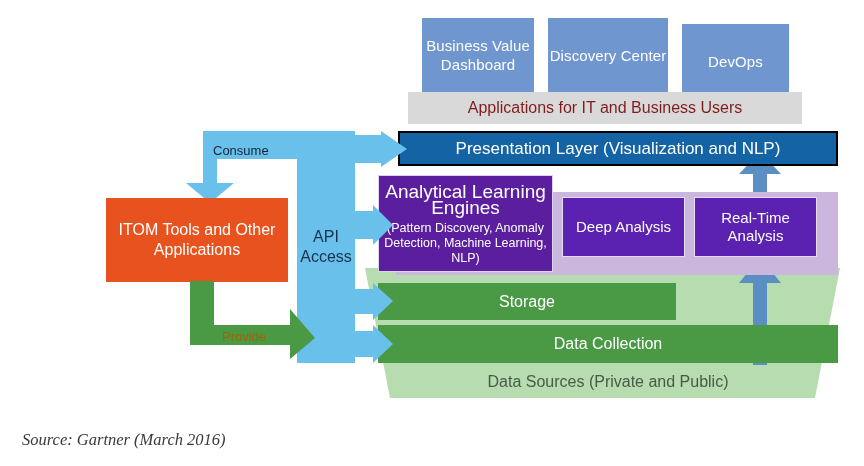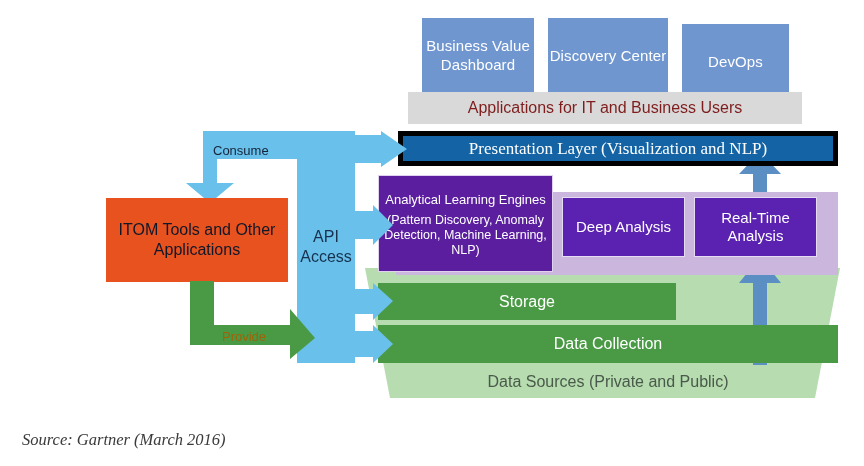--- a/index.html
+++ b/index.html
@@ -17,45 +17,44 @@
     background:#7096cf;color:#ffffff;font-size:15px;line-height:19px;
     font-weight:400;letter-spacing:.1px;
   }
   .appsbar{
     background:#d9d9d9;color:#7f1d1d;font-size:16px;font-weight:400;
   }
 
   
   .preslayer{
     background:#1464a5;color:#ffffff;font-size:17px;font-weight:400;
-    border:5px solid #000000;
-    font-family:Liberation Serif, serif;
+    border:2px solid #000000;
   }
 
   
   .lavband{background:#cbb7de;}
   .ale{
     background:#5b1e9e;color:#ffffff;border:1px solid #e0d2ef;
     font-size:13px;line-height:15px;padding:4px 2px 2px 2px;
     flex-direction:column;
   }
-  .ale .t1{font-size:13px;line-height:16px;}
+  .ale .t1{font-size:19px;line-height:16px;}
   .ale .t2{font-size:12.5px;line-height:15px;margin-top:5px;}
   .pbox{
     background:#5b21b0;color:#ffffff;border:1px solid #e6dcf3;
     font-size:15px;line-height:18px;
   }
 
   
   .greenbar{background:#4a9a45;color:#ffffff;font-size:16px;text-align:center;}
   .dsrc{color:#4a5a4a;font-size:16px;}
 
   
   .itom{
-    background:#e8521e;color:#0f172a;font-size:16px;line-height:20px;
+    background:#e8521e;color:#ffffff;font-size:16px;line-height:20px;
   }
 
   
   .api{
     background:#69c0ea;color:#17314f;font-size:16px;line-height:20px;
     flex-direction:column;
   }
 
   .lbl{position:absolute;font-size:13px;font-weight:400;}
   .lbl-consume{color:#15243a;}

